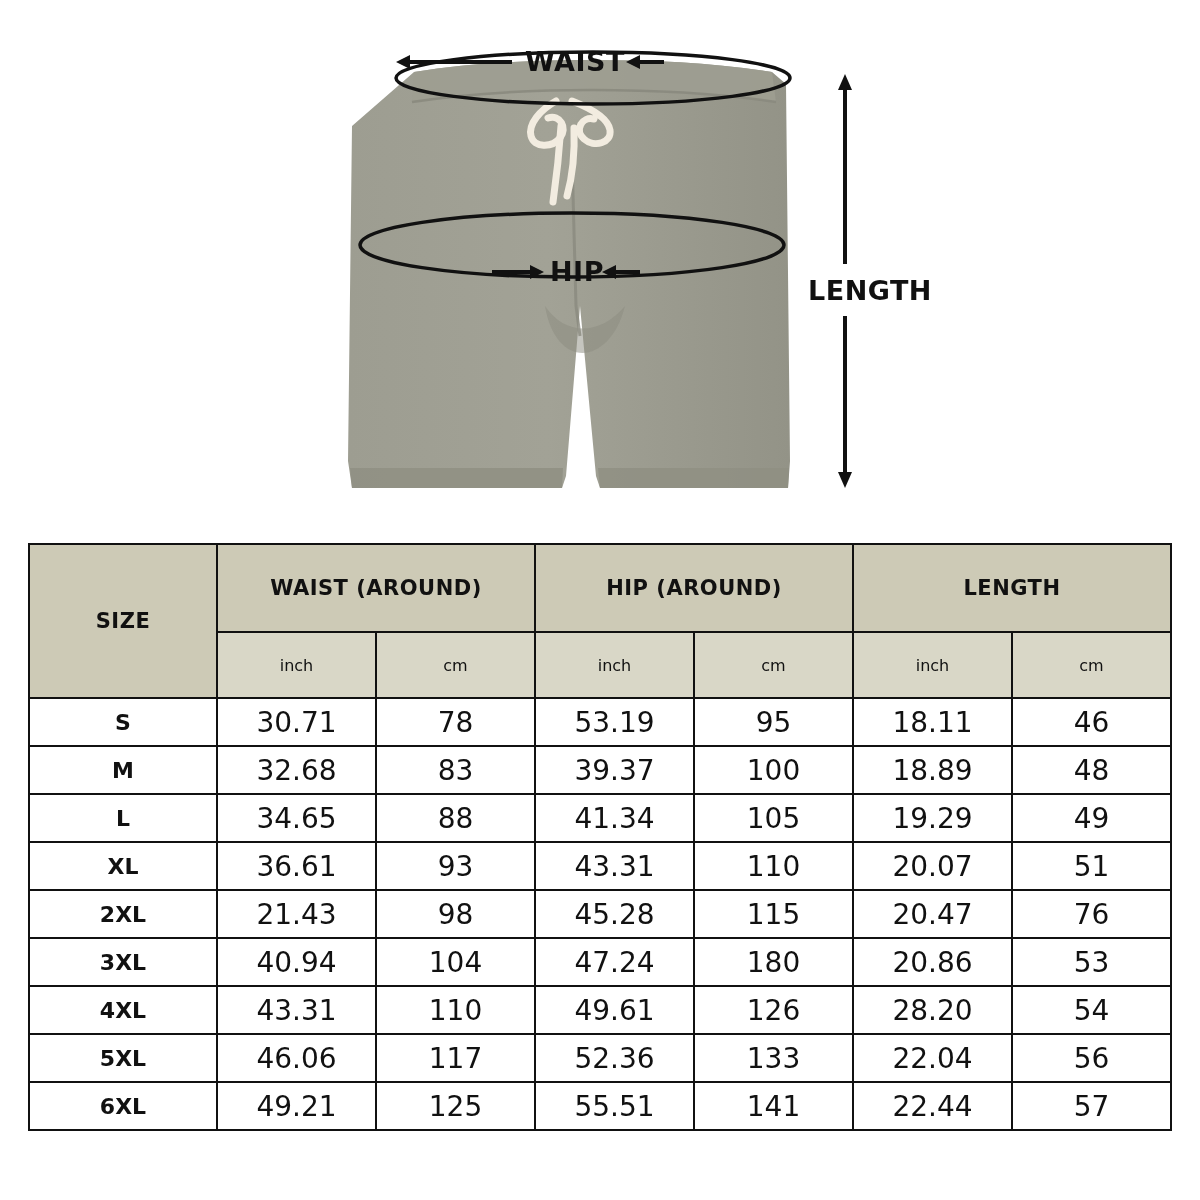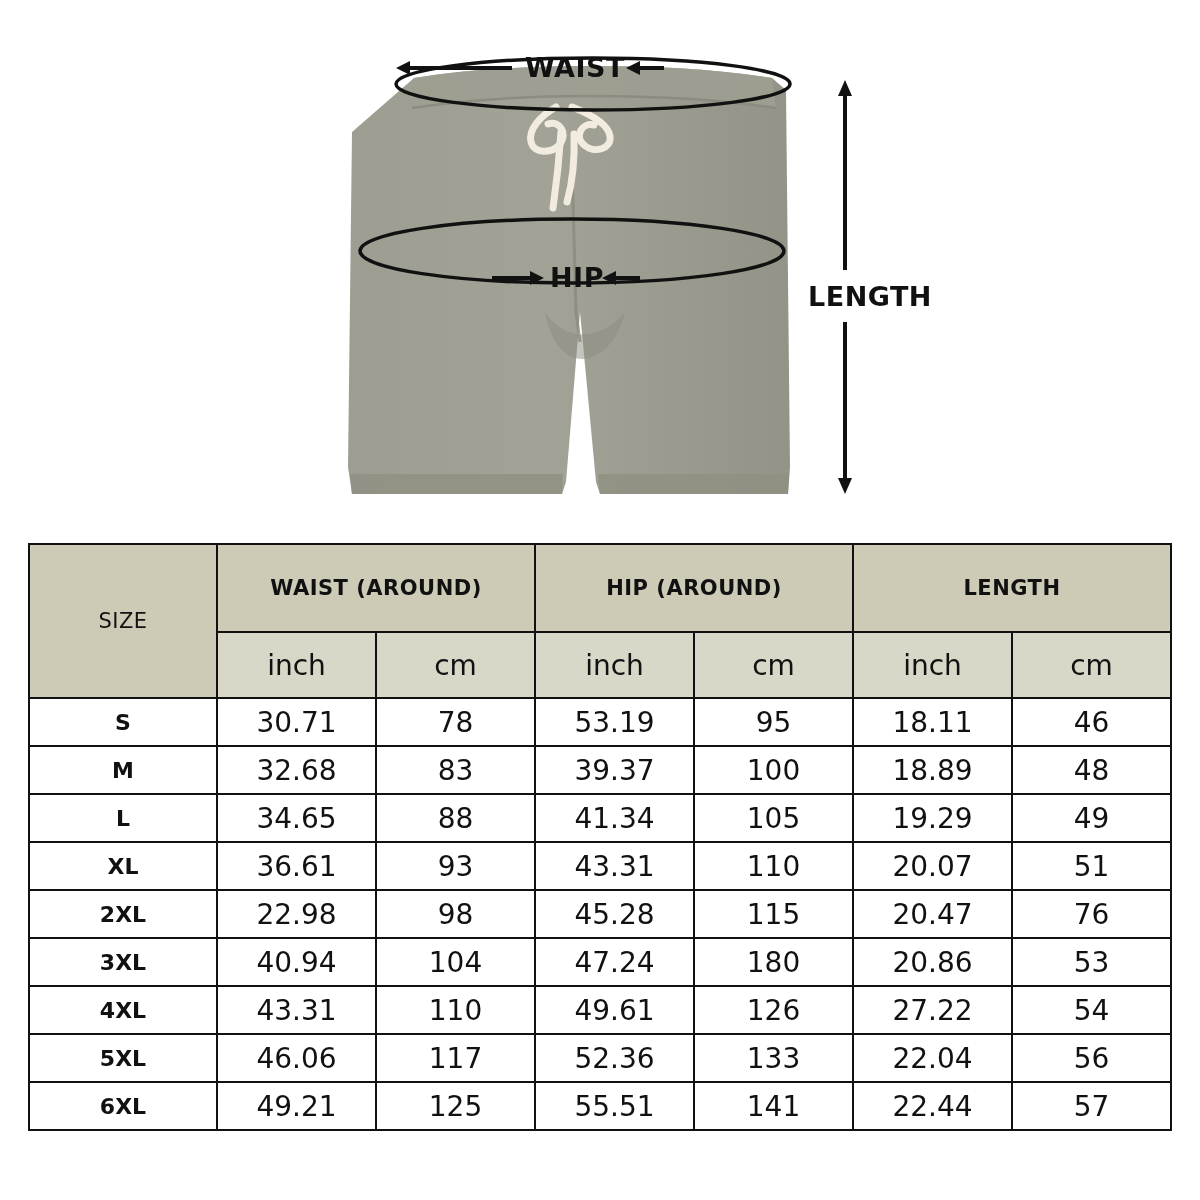--- a/index.html
+++ b/index.html
@@ -12,21 +12,21 @@
     height: 1200px;
     font-family: "DejaVu Sans", sans-serif;
     position: relative;
     overflow: hidden;
   }
 
   
   #diagram {
     position: absolute;
     left: 0;
-    top: 12px;
+    top: 6px;
     width: 1200px;
     height: 540px;
   }
   #diagram svg {
     display: block;
   }
 
   .dim-label {
     font-family: "DejaVu Sans", sans-serif;
     font-weight: bold;
@@ -55,26 +55,26 @@
   .hdr-group {
     background: #cdcab6;
     font-weight: bold;
     font-size: 21px;
     height: 84px;
     letter-spacing: 0.5px;
   }
   .hdr-unit {
     background: #d9d7c7;
     font-weight: normal;
-    font-size: 28px;
+    font-size: 16px;
     height: 62px;
   }
   .hdr-size {
     background: #cdcab6;
-    font-weight: normal;
+    font-weight: bold;
     font-size: 21px;
     letter-spacing: 0.5px;
   }
   .size-cell {
     font-weight: bold;
     font-size: 22px;
     height: 44px;
   }
   .val-cell {
     font-weight: normal;
@@ -213,21 +213,21 @@
         <td class="size-cell col-size">XL</td>
         <td class="val-cell col-val">36.61</td>
         <td class="val-cell col-val">93</td>
         <td class="val-cell col-val">43.31</td>
         <td class="val-cell col-val">110</td>
         <td class="val-cell col-val">20.07</td>
         <td class="val-cell col-val">51</td>
       </tr>
       <tr>
         <td class="size-cell col-size">2XL</td>
-        <td class="val-cell col-val">22.98</td>
+        <td class="val-cell col-val">21.43</td>
         <td class="val-cell col-val">98</td>
         <td class="val-cell col-val">45.28</td>
         <td class="val-cell col-val">115</td>
         <td class="val-cell col-val">20.47</td>
         <td class="val-cell col-val">76</td>
       </tr>
       <tr>
         <td class="size-cell col-size">3XL</td>
         <td class="val-cell col-val">40.94</td>
         <td class="val-cell col-val">104</td>
@@ -235,21 +235,21 @@
         <td class="val-cell col-val">180</td>
         <td class="val-cell col-val">20.86</td>
         <td class="val-cell col-val">53</td>
       </tr>
       <tr>
         <td class="size-cell col-size">4XL</td>
         <td class="val-cell col-val">43.31</td>
         <td class="val-cell col-val">110</td>
         <td class="val-cell col-val">49.61</td>
         <td class="val-cell col-val">126</td>
-        <td class="val-cell col-val">27.22</td>
+        <td class="val-cell col-val">28.20</td>
         <td class="val-cell col-val">54</td>
       </tr>
       <tr>
         <td class="size-cell col-size">5XL</td>
         <td class="val-cell col-val">46.06</td>
         <td class="val-cell col-val">117</td>
         <td class="val-cell col-val">52.36</td>
         <td class="val-cell col-val">133</td>
         <td class="val-cell col-val">22.04</td>
         <td class="val-cell col-val">56</td>

